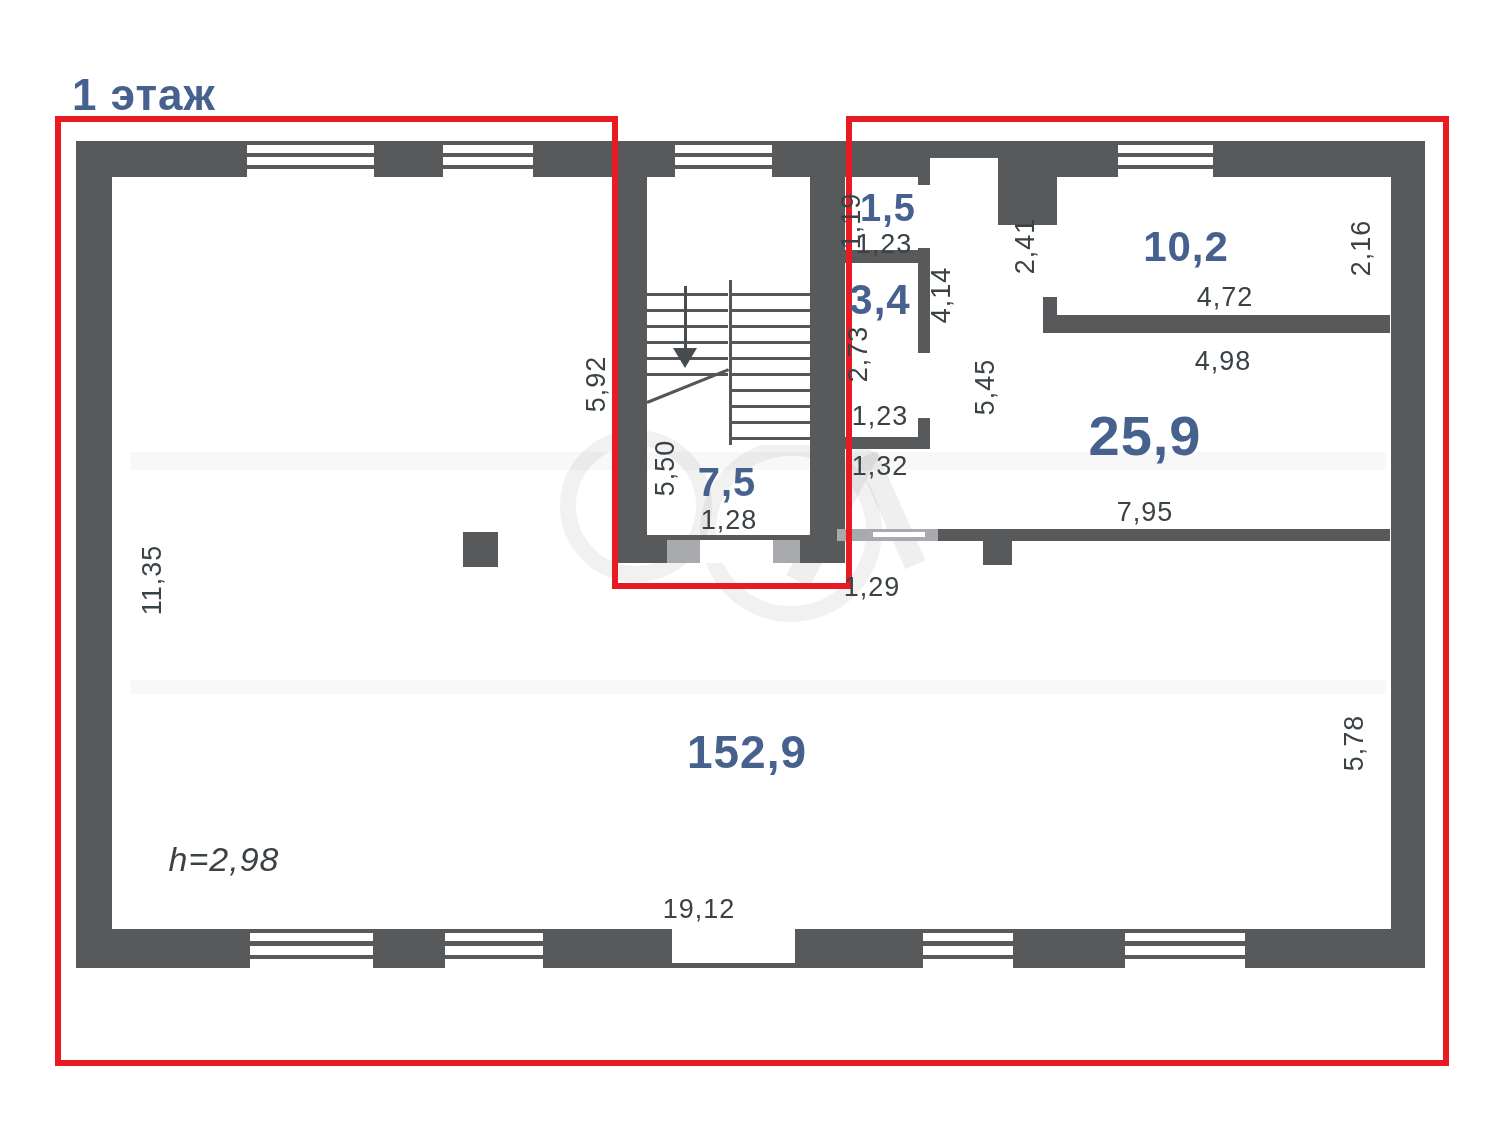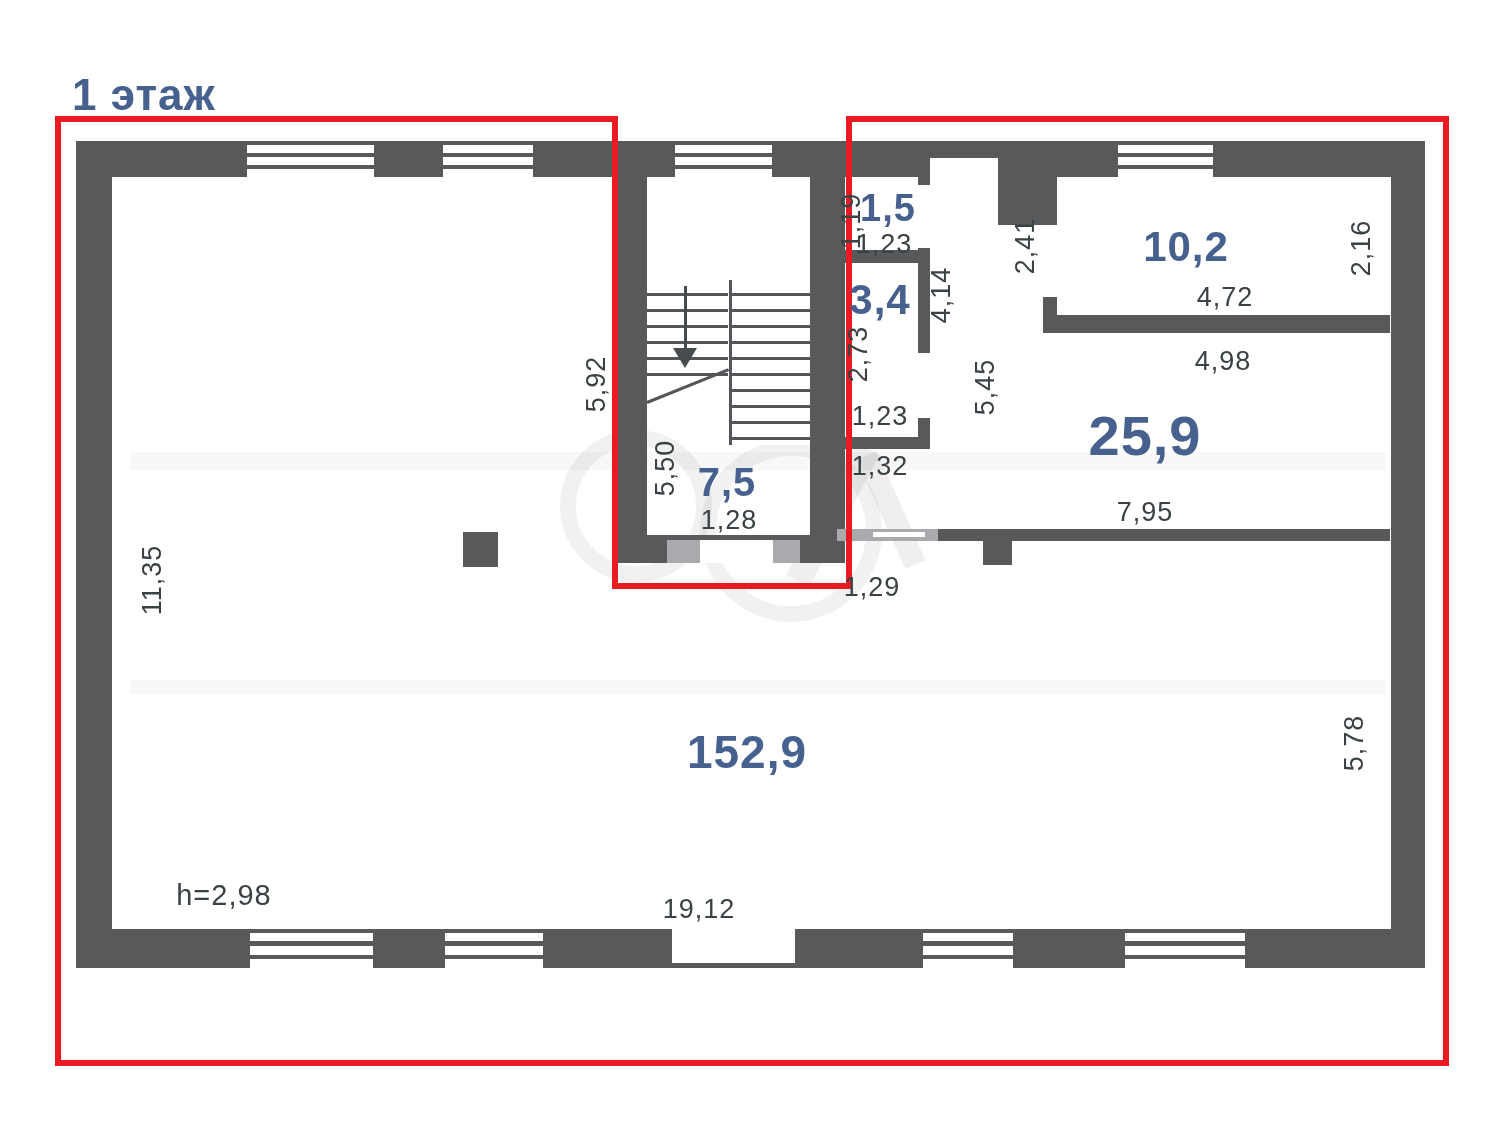--- a/index.html
+++ b/index.html
@@ -14,21 +14,21 @@
   .win i.l1{top:24%;height:13%;}
   .win i.l2{top:62%;height:13%;}
   
   .red{position:absolute;background:#e81b22;}
   
   .room-label{position:absolute;transform:translate(-50%,-50%);color:#47618e;font-weight:bold;
               white-space:nowrap;letter-spacing:1px;}
   .dim{position:absolute;transform:translate(-50%,-50%);color:#3b4245;font-size:27px;
        white-space:nowrap;letter-spacing:1px;}
   .dim.rot{transform:translate(-50%,-50%) rotate(-90deg);}
-  .dim.it{font-size:29px;margin-top:36px;}
+  .dim.it{font-style:italic;font-size:34px;}
   .title{position:absolute;left:72px;top:70px;color:#47618e;font-size:44px;font-weight:bold;
          letter-spacing:1px;}
   .total{position:absolute;left:1170px;top:993px;color:#e81b22;font-size:44px;font-weight:bold;
          letter-spacing:1px;white-space:nowrap;}
   .total sup{font-size:26px;}
   
   .flight{position:absolute;background-image:repeating-linear-gradient(180deg,
            #ffffff 0 13px,#54565a 13px 16px);}
   .stair-divider{position:absolute;background:#54565a;}
   .stair-cut{position:absolute;height:3px;background:#54565a;transform-origin:left center;}

